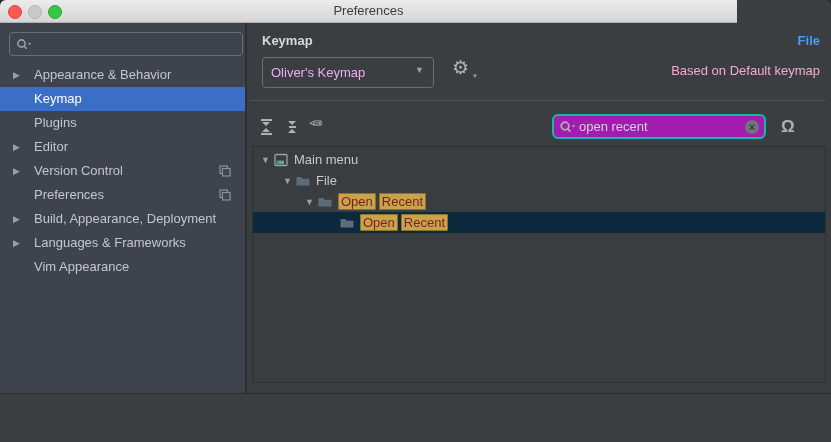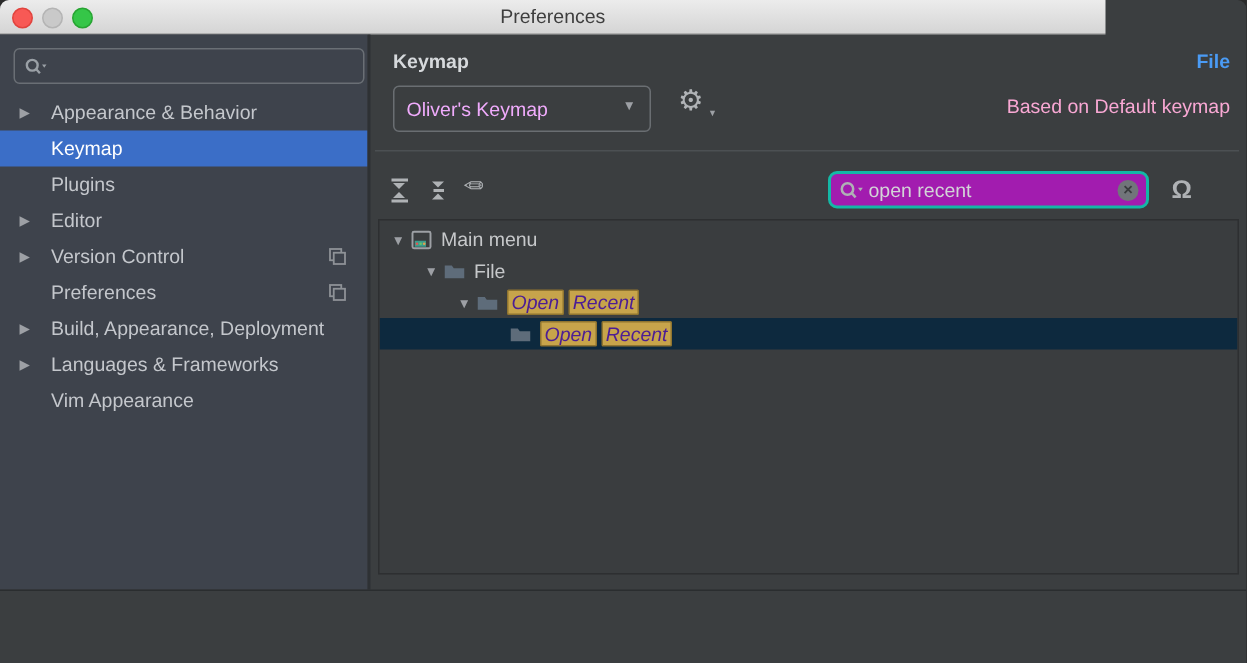--- a/index.html
+++ b/index.html
@@ -72,22 +72,22 @@
   
   .tree{position:absolute;left:252px;top:146px;width:574px;height:237px;background:#3A3D3F;
         border:1px solid #2D2F31;box-sizing:border-box;overflow:hidden;}
   .trow{position:relative;height:21px;display:flex;align-items:center;font-size:13px;color:#C6C8CA;
         white-space:nowrap;cursor:default;}
   .trow:first-child{margin-top:2px;}
   .trow.selected{background:#0D293E;}
   .texp{width:12px;font-size:9px;color:#9DA0A5;flex:0 0 auto;text-align:left;}
   .texp::before{content:"▼";}
   .ticon{width:16px;height:16px;margin-right:5px;flex:0 0 auto;}
-  .chip{background:#C7A44B;border:1px solid #8F7430;color:#4c1d95;border-radius:1px;
-        padding:0 2px;margin-right:3px;line-height:15px;font-style:italic;}
+  .chip{background:#C7A44B;border:1px solid #8F7430;color:#7f1d1d;border-radius:1px;
+        padding:0 2px;margin-right:3px;line-height:15px;}
   .ind0{padding-left:8px;} .ind1{padding-left:30px;} .ind2{padding-left:52px;} .ind3{padding-left:86px;}
 
   
   .h-divider{position:absolute;left:0;top:393px;width:831px;height:1px;background:#2A2D2F;}
   .bottombar{position:absolute;left:0;top:394px;width:831px;height:48px;background:#3B3E40;}
 
   .mag{display:inline-block;}
 </style>
 </head>
 <body>

